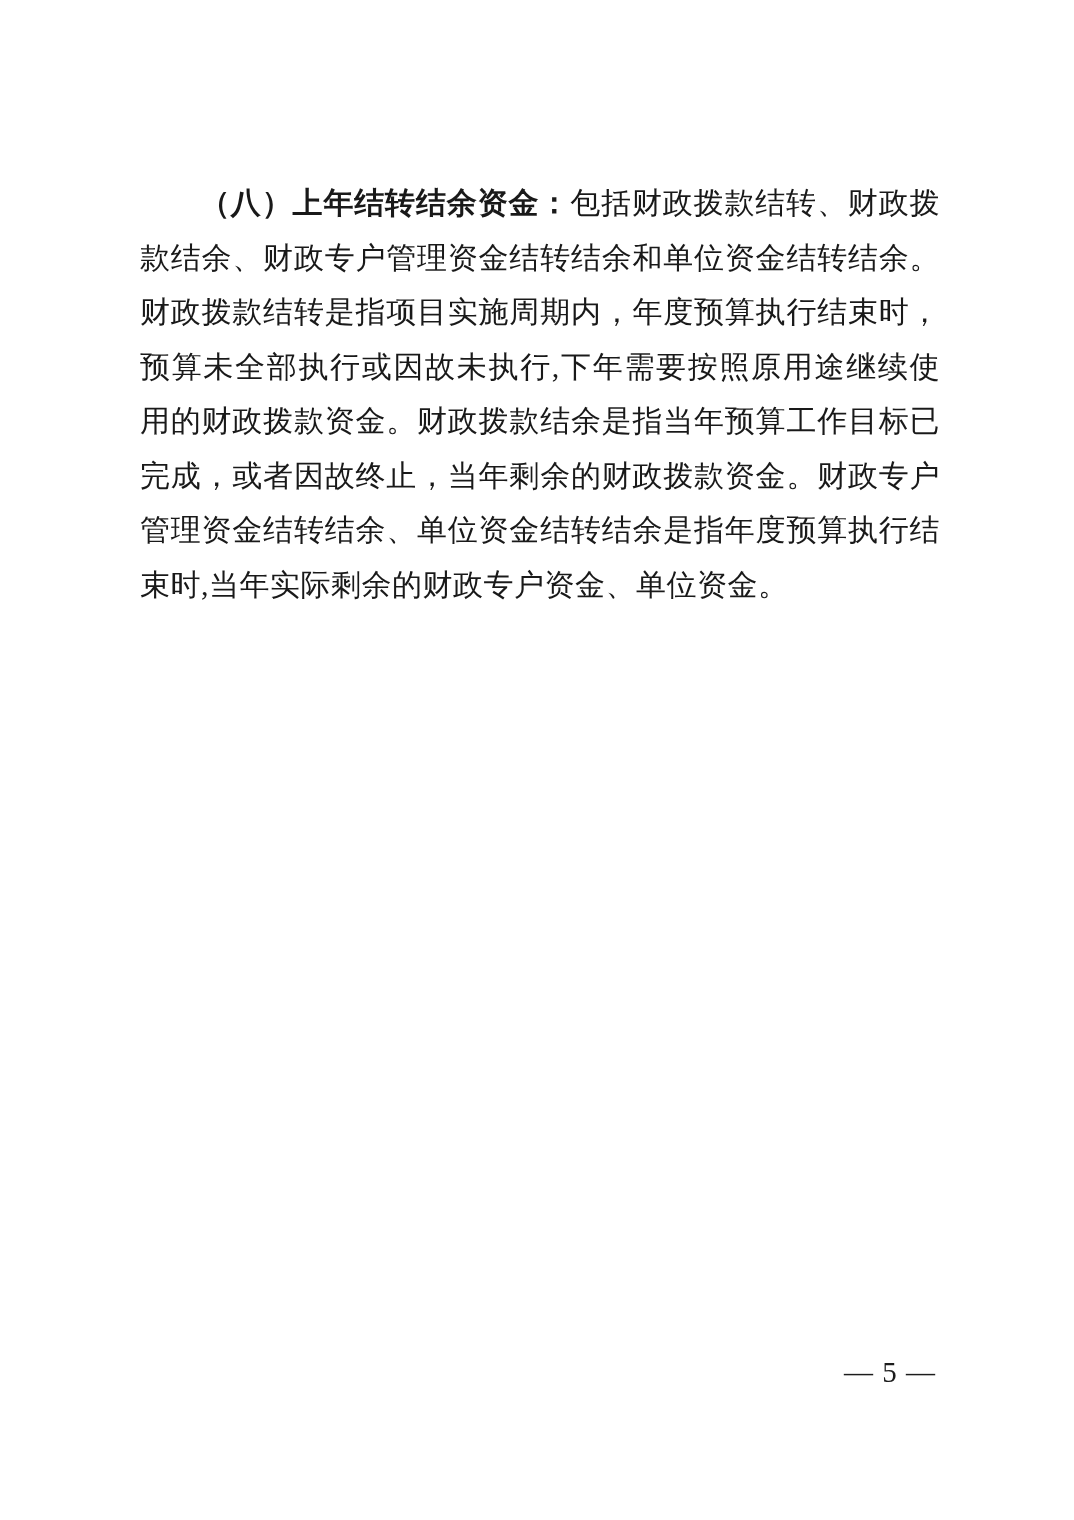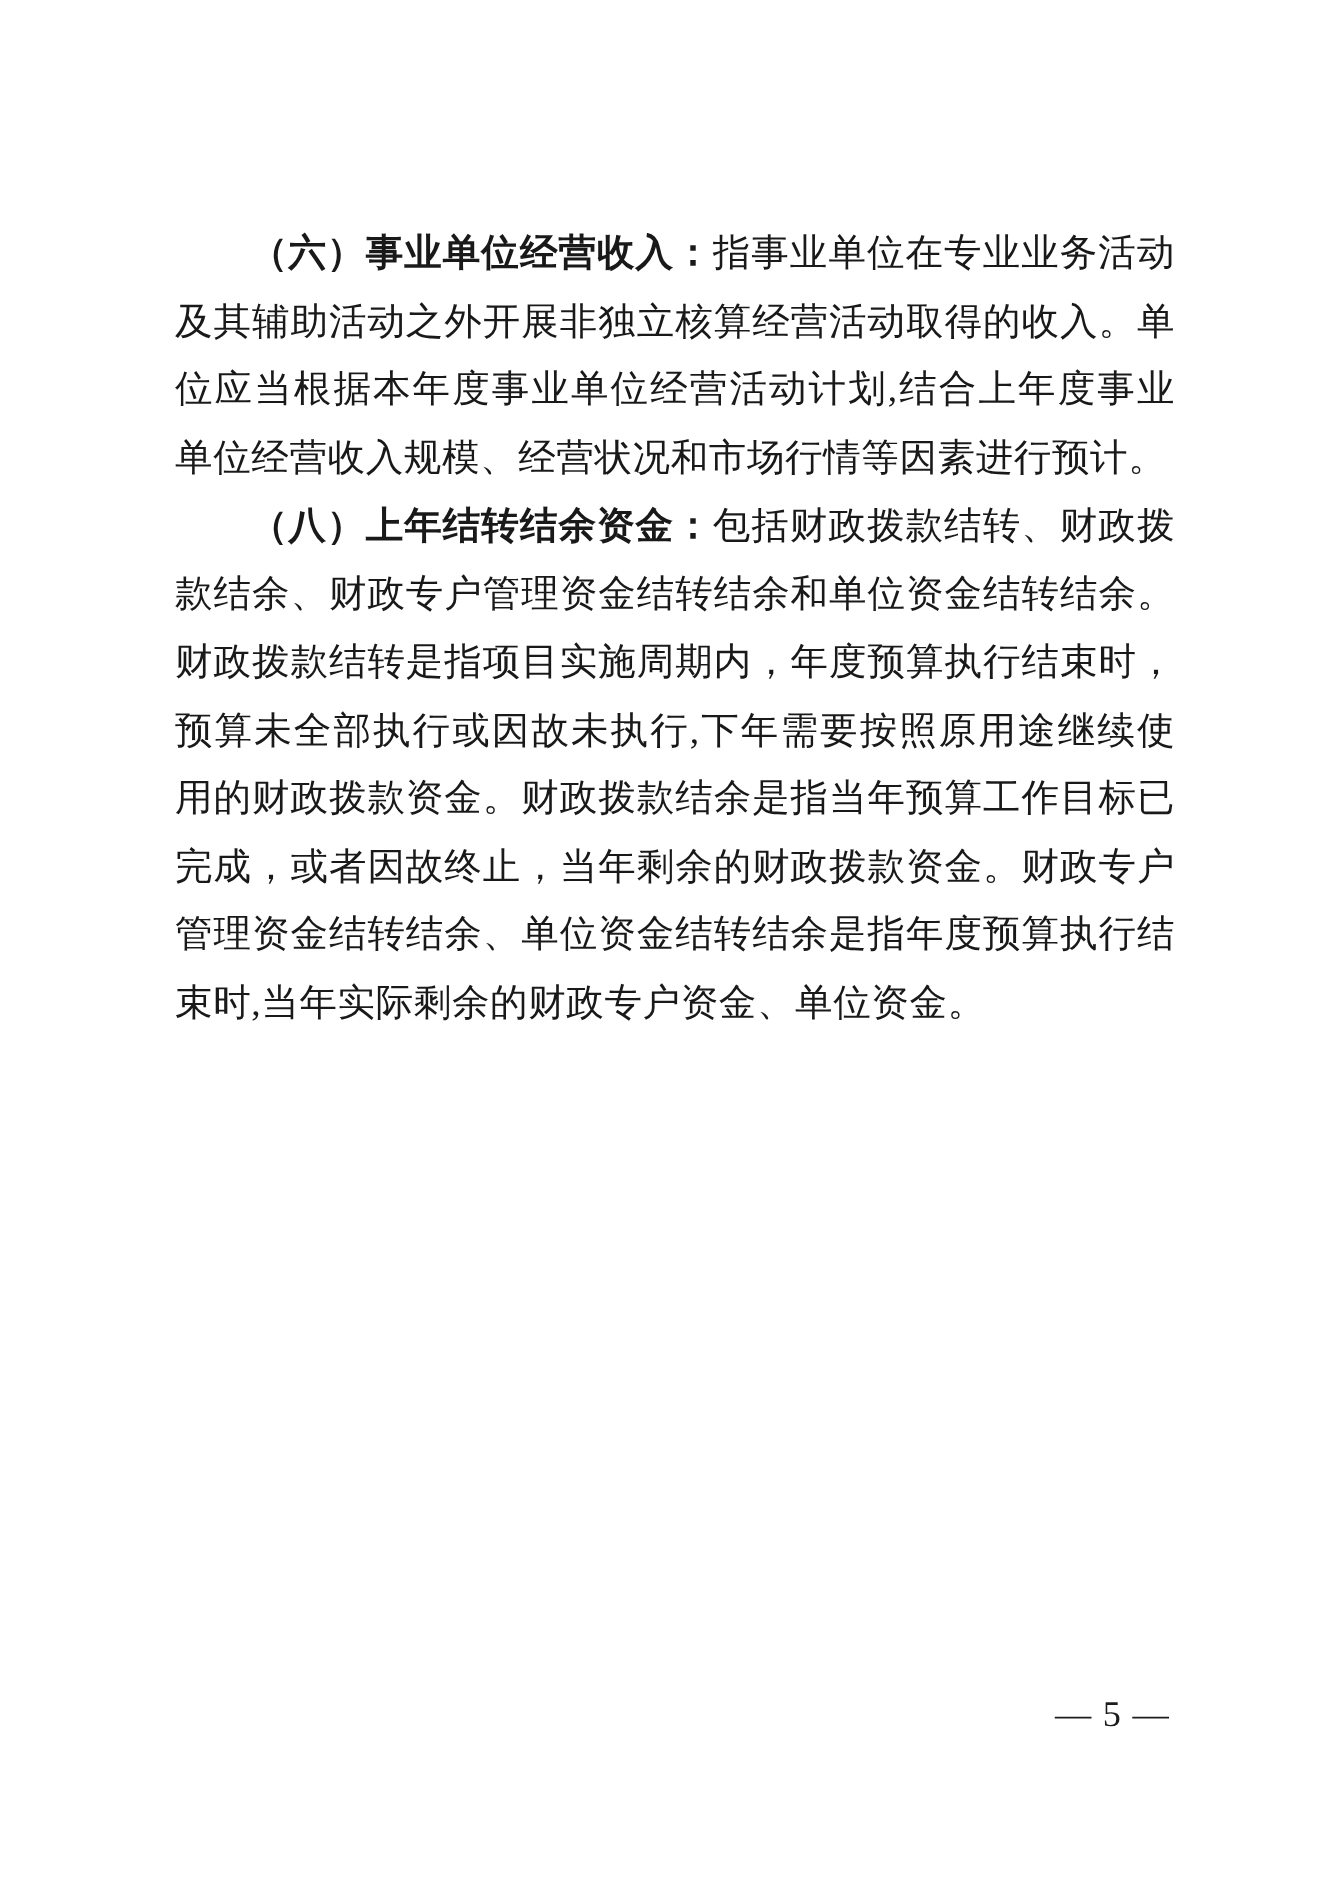--- a/index.html
+++ b/index.html
@@ -43,21 +43,20 @@
     letter-spacing: 1px;
   }
 </style>
 </head>
 <body>
 
 <div class="page">
 
   <div class="content">
 
-    <p class="para"><b>（六）事业单位经营收入：</b><span>指事业单位在专业业务活动及其辅助活动之外开展非独立核算经营活动取得的收入。单位应当根据本年度事业单位经营活动计划,结合上年度事业单位经营收入规模、经营状况和市场行情等因素进行预计。</span></p>
 
 
     <p class="para"><b>（八）上年结转结余资金：</b><span>包括财政拨款结转、财政拨款结余、财政专户管理资金结转结余和单位资金结转结余。财政拨款结转是指项目实施周期内，年度预算执行结束时，预算未全部执行或因故未执行,下年需要按照原用途继续使用的财政拨款资金。财政拨款结余是指当年预算工作目标已完成，或者因故终止，当年剩余的财政拨款资金。财政专户管理资金结转结余、单位资金结转结余是指年度预算执行结束时,当年实际剩余的财政专户资金、单位资金。</span></p>
 
 
 
   </div>
 
   <div class="footer">— 5 —</div>
 

